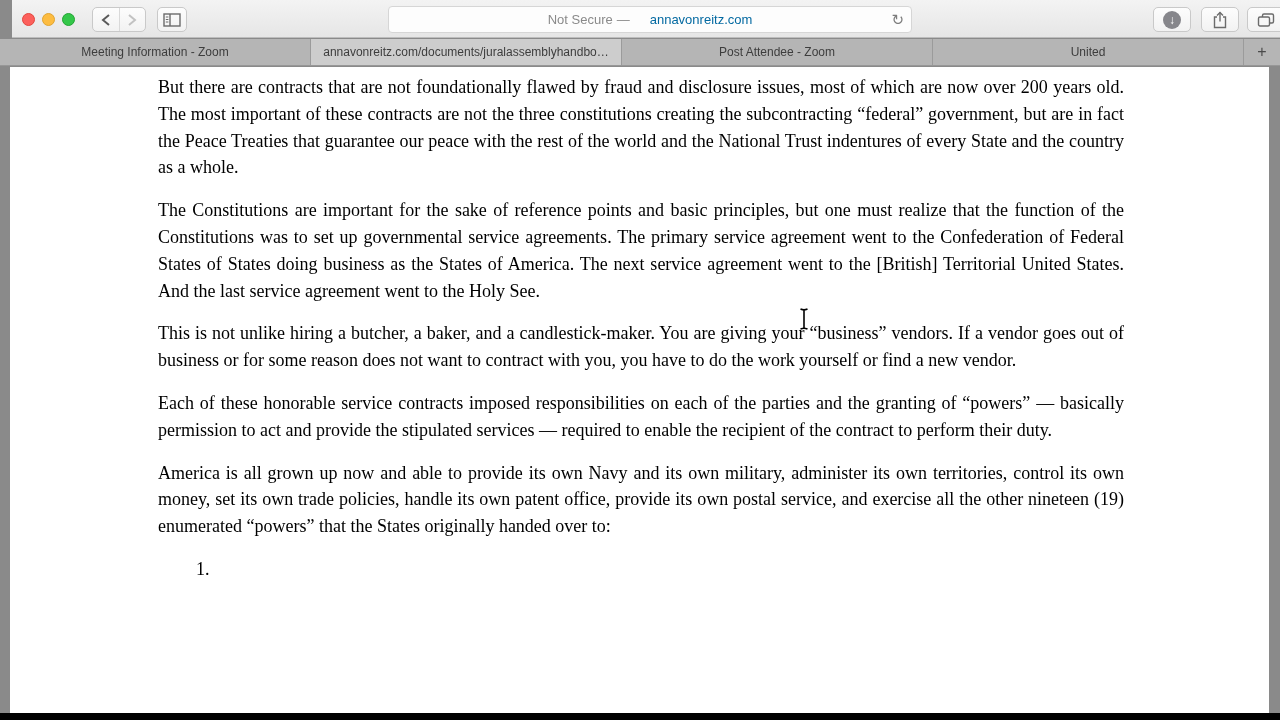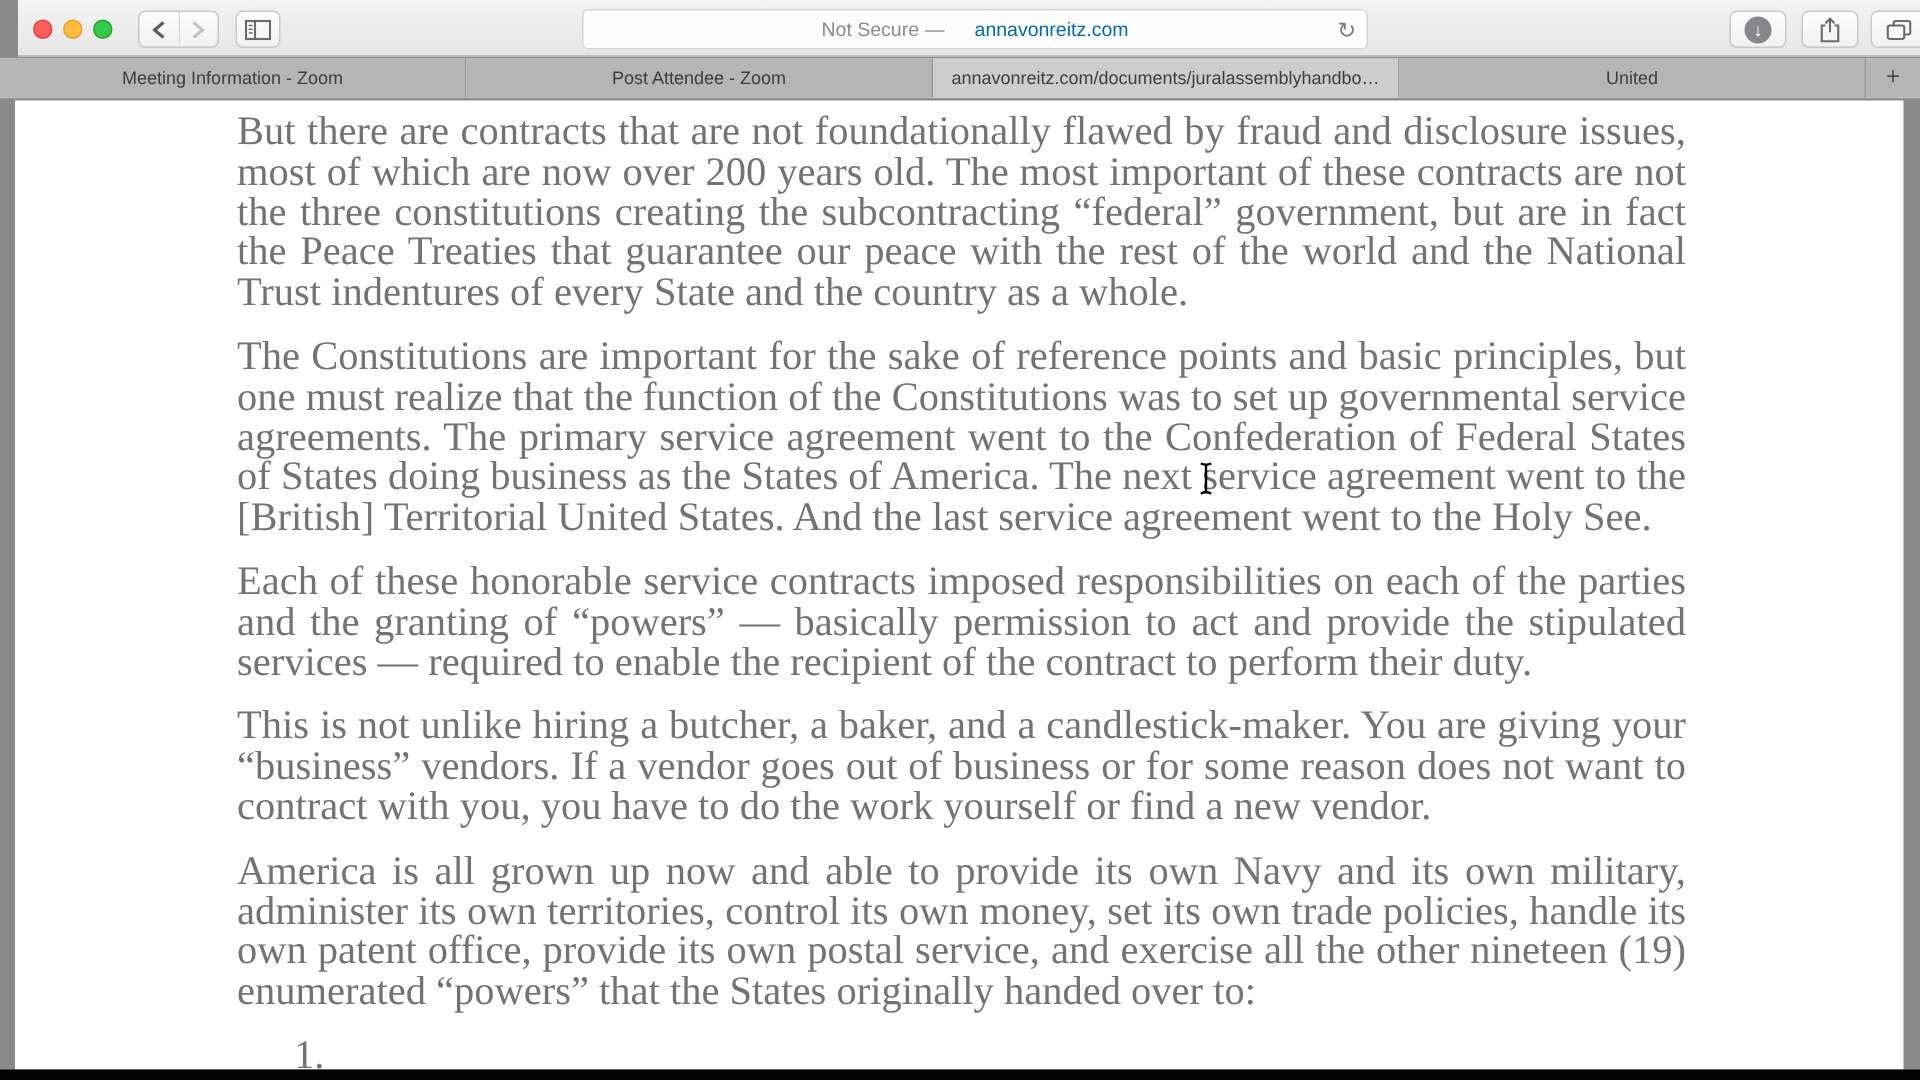--- a/index.html
+++ b/index.html
@@ -42,21 +42,21 @@
   #btn-share    { left:1189px; width:38px; }
   #btn-tabs     { left:1235px; width:38px; }
   .dl-circle {
     width:18px; height:18px; border-radius:50%; background:#86868b;
     color:#fff; font-size:12px; line-height:18px; text-align:center; font-weight:bold;
   }
 
   
   #tabbar {
     position:absolute; top:39px; left:0; width:1280px; height:27px;
-    background:#ffffff; display:flex;
+    background:#15803d; display:flex;
     border-bottom:1px solid #979797;
   }
   .tab {
     flex:1 1 0; display:flex; align-items:center; justify-content:center;
     font-size:12px; color:#3d3d3d; background:#b5b5b5;
     border-right:1px solid #9b9b9b; overflow:hidden; white-space:nowrap;
   }
   .tab.active { background:#cdcdcd; }
   #new-tab {
     width:36px; display:flex; align-items:center; justify-content:center;
@@ -66,21 +66,21 @@
   
   #content {
     position:absolute; top:67px; left:0; width:1280px; height:646px; background:#8a8a8a;
   }
   #page {
     position:absolute; left:10px; right:11px; top:0; bottom:0; background:#ffffff;
   }
   #text-block {
     position:absolute; left:148px; top:7px; width:966px;
     font-family:"Liberation Serif","DejaVu Serif",serif;
-    font-size:27px; line-height:26.8px; color:#737373;
+    font-size:18px; line-height:26.8px; color:#000000;
     text-align:justify;
   }
   #text-block p { margin-bottom:16px; }
   .list-row { display:flex; text-align:left; margin-top:2px; }
   .list-num { margin-left:38px; width:22px; font-variant:small-caps; }
   .list-text { margin-left:14px; }
 
   #bottom-bar { position:absolute; left:0; top:713px; width:1280px; height:7px; background:#000; }
 
   
@@ -145,41 +145,41 @@
         <rect x="5.5" y="2" width="11" height="9" rx="1.5" fill="none" stroke="#6b6b6b" stroke-width="1.4"></rect>
         <rect x="1.5" y="5" width="11" height="9" rx="1.5" fill="#f7f7f7" stroke="#6b6b6b" stroke-width="1.4"></rect>
       </svg>
     </div>
   </div>
 
   <div id="tabbar">
     <div class="tab">
       <span>Meeting Information - Zoom</span>
     </div>
+    <div class="tab active">
+      <span>annavonreitz.com/documents/juralassemblyhandbo…</span>
+    </div>
     <div class="tab">
       <span>Post Attendee - Zoom</span>
-    </div>
-    <div class="tab active">
-      <span>annavonreitz.com/documents/juralassemblyhandbo…</span>
     </div>
     <div class="tab">
       <span>United</span>
     </div>
     <div id="new-tab">
       <span>+</span>
     </div>
   </div>
 
   <div id="content">
     <div id="page">
       <div id="text-block">
         <p>But there are contracts that are not foundationally flawed by fraud and disclosure issues, most of which are now over 200 years old. The most important of these contracts are not the three constitutions creating the subcontracting “federal” government, but are in fact the Peace Treaties that guarantee our peace with the rest of the world and the National Trust indentures of every State and the country as a whole.</p>
         <p>The Constitutions are important for the sake of reference points and basic principles, but one must realize that the function of the Constitutions was to set up governmental service agreements. The primary service agreement went to the Confederation of Federal States of States doing business as the States of America. The next service agreement went to the [British] Territorial United States. And the last service agreement went to the Holy See.</p>
+        <p>This is not unlike hiring a butcher, a baker, and a candlestick-maker. You are giving your “business” vendors. If a vendor goes out of business or for some reason does not want to contract with you, you have to do the work yourself or find a new vendor.</p>
         <p>Each of these honorable service contracts imposed responsibilities on each of the parties and the granting of “powers” — basically permission to act and provide the stipulated services — required to enable the recipient of the contract to perform their duty.</p>
-        <p>This is not unlike hiring a butcher, a baker, and a candlestick-maker. You are giving your “business” vendors. If a vendor goes out of business or for some reason does not want to contract with you, you have to do the work yourself or find a new vendor.</p>
         <p>America is all grown up now and able to provide its own Navy and its own military, administer its own territories, control its own money, set its own trade policies, handle its own patent office, provide its own postal service, and exercise all the other nineteen (19) enumerated “powers” that the States originally handed over to:</p>
         <div class="list-row">
           <span class="list-num">1.</span>
         </div>
       </div>
 
       <svg id="text-cursor" width="14" height="24" viewBox="0 0 14 24">
         <line x1="7" y1="3" x2="7" y2="21" stroke="#000" stroke-width="1.6"></line>
         <path d="M3.5 2 Q5.5 2.8 7 2.8 Q8.5 2.8 10.5 2" fill="none" stroke="#000" stroke-width="1.6"></path>
         <path d="M3.5 22 Q5.5 21.2 7 21.2 Q8.5 21.2 10.5 22" fill="none" stroke="#000" stroke-width="1.6"></path>

